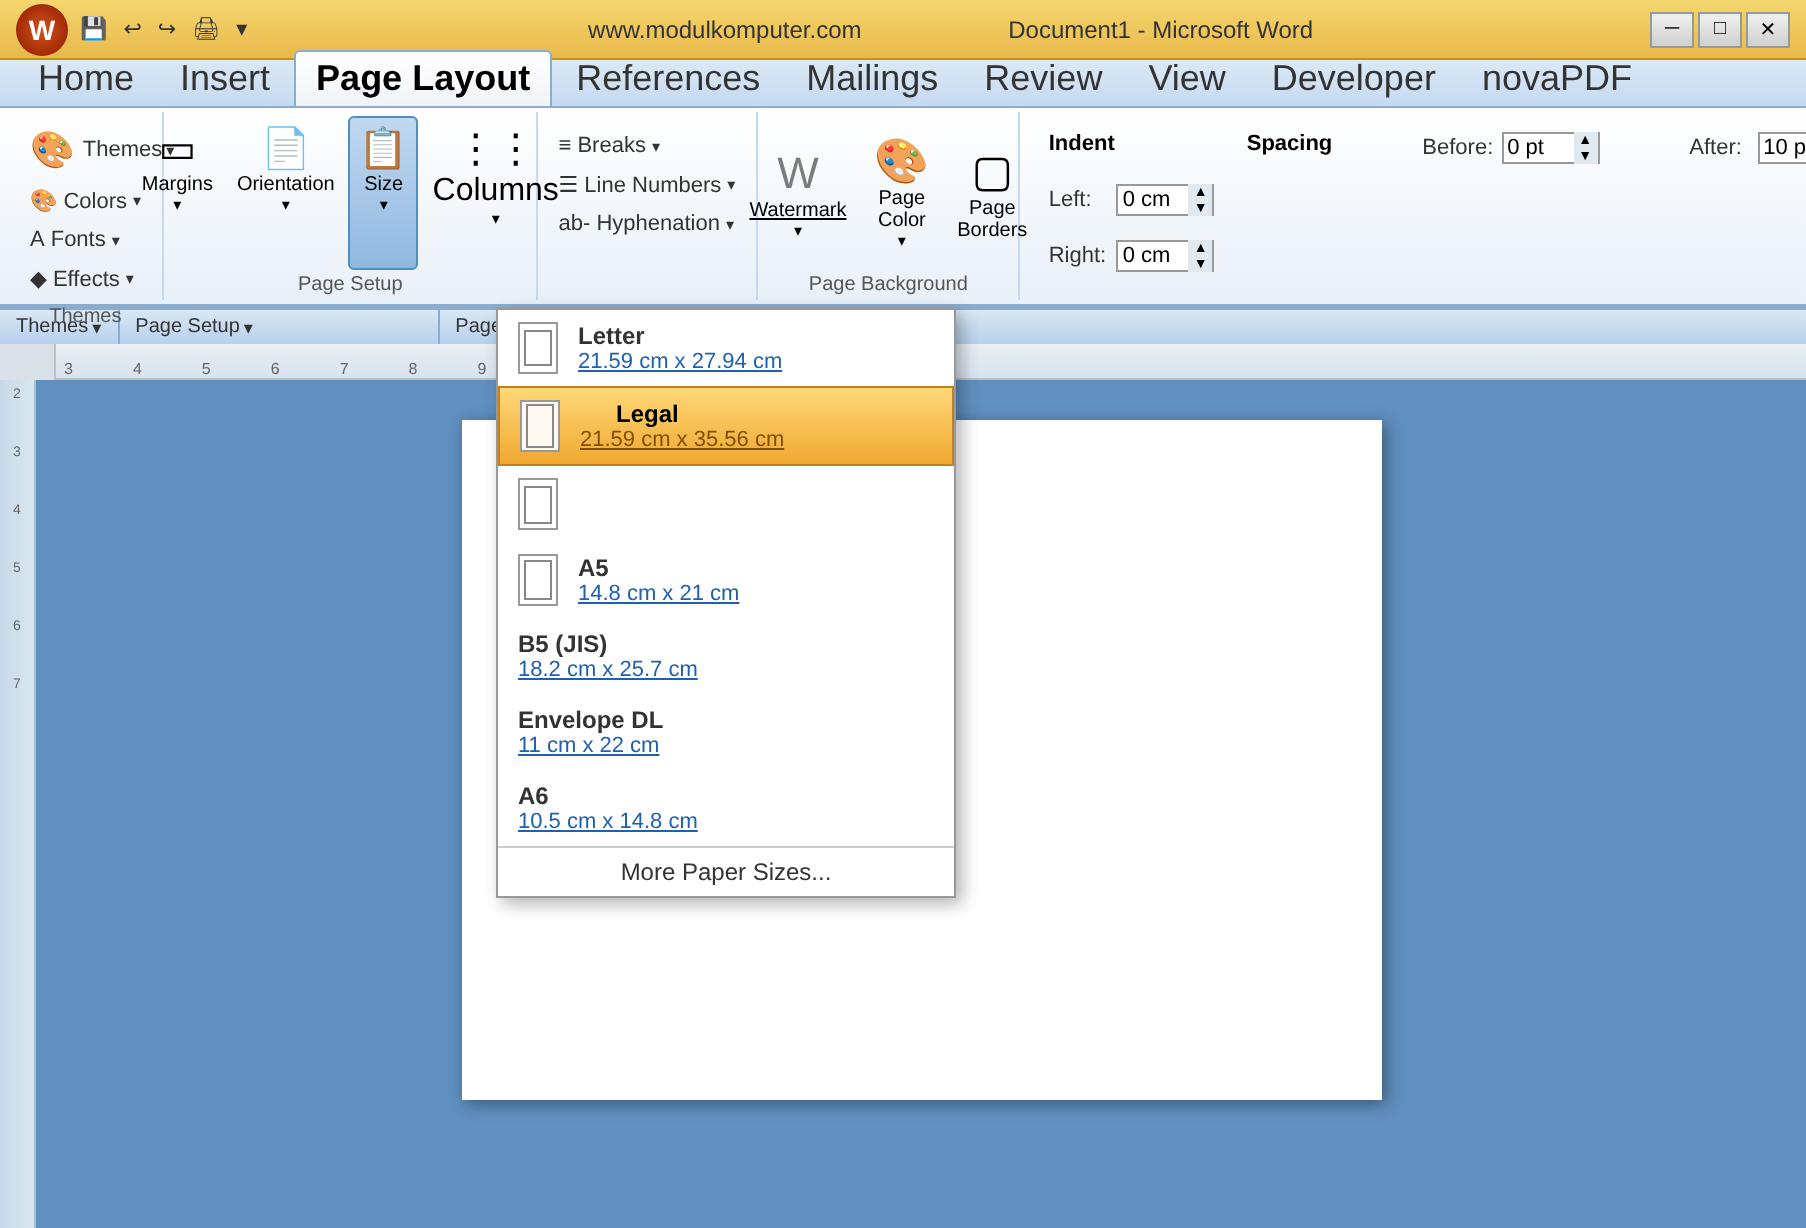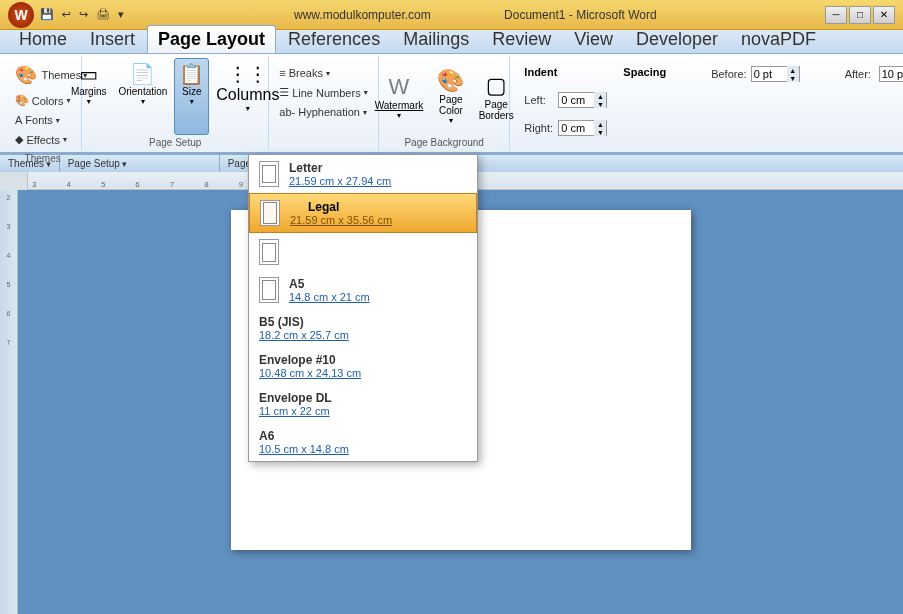--- a/index.html
+++ b/index.html
@@ -575,36 +575,33 @@
       </div>
     </div>
 
     <div class="dropdown-item">
       <div class="dropdown-item-text">
         <span class="dropdown-item-name">B5 (JIS)</span>
         <span class="dropdown-item-dims">18.2 cm x 25.7 cm</span>
       </div>
     </div>
 
-    <div class="dropdown-item">
-      <div class="dropdown-item-text">
-        <span class="dropdown-item-name">Envelope #10</span>
-        <span class="dropdown-item-dims">10.48 cm x 24.13 cm</span>
-      </div>
-    </div>
 
     <div class="dropdown-item">
       <div class="dropdown-item-text">
         <span class="dropdown-item-name">Envelope DL</span>
         <span class="dropdown-item-dims">11 cm x 22 cm</span>
       </div>
     </div>
 
 
     <div class="dropdown-item">
       <div class="dropdown-item-text">
         <span class="dropdown-item-name">A6</span>
         <span class="dropdown-item-dims">10.5 cm x 14.8 cm</span>
       </div>
     </div>
 
   </div>
+  <div class="dropdown-footer">
+    <span>More Paper Sizes...</span>
+  </div>
 </div>
 
 </body></html>

